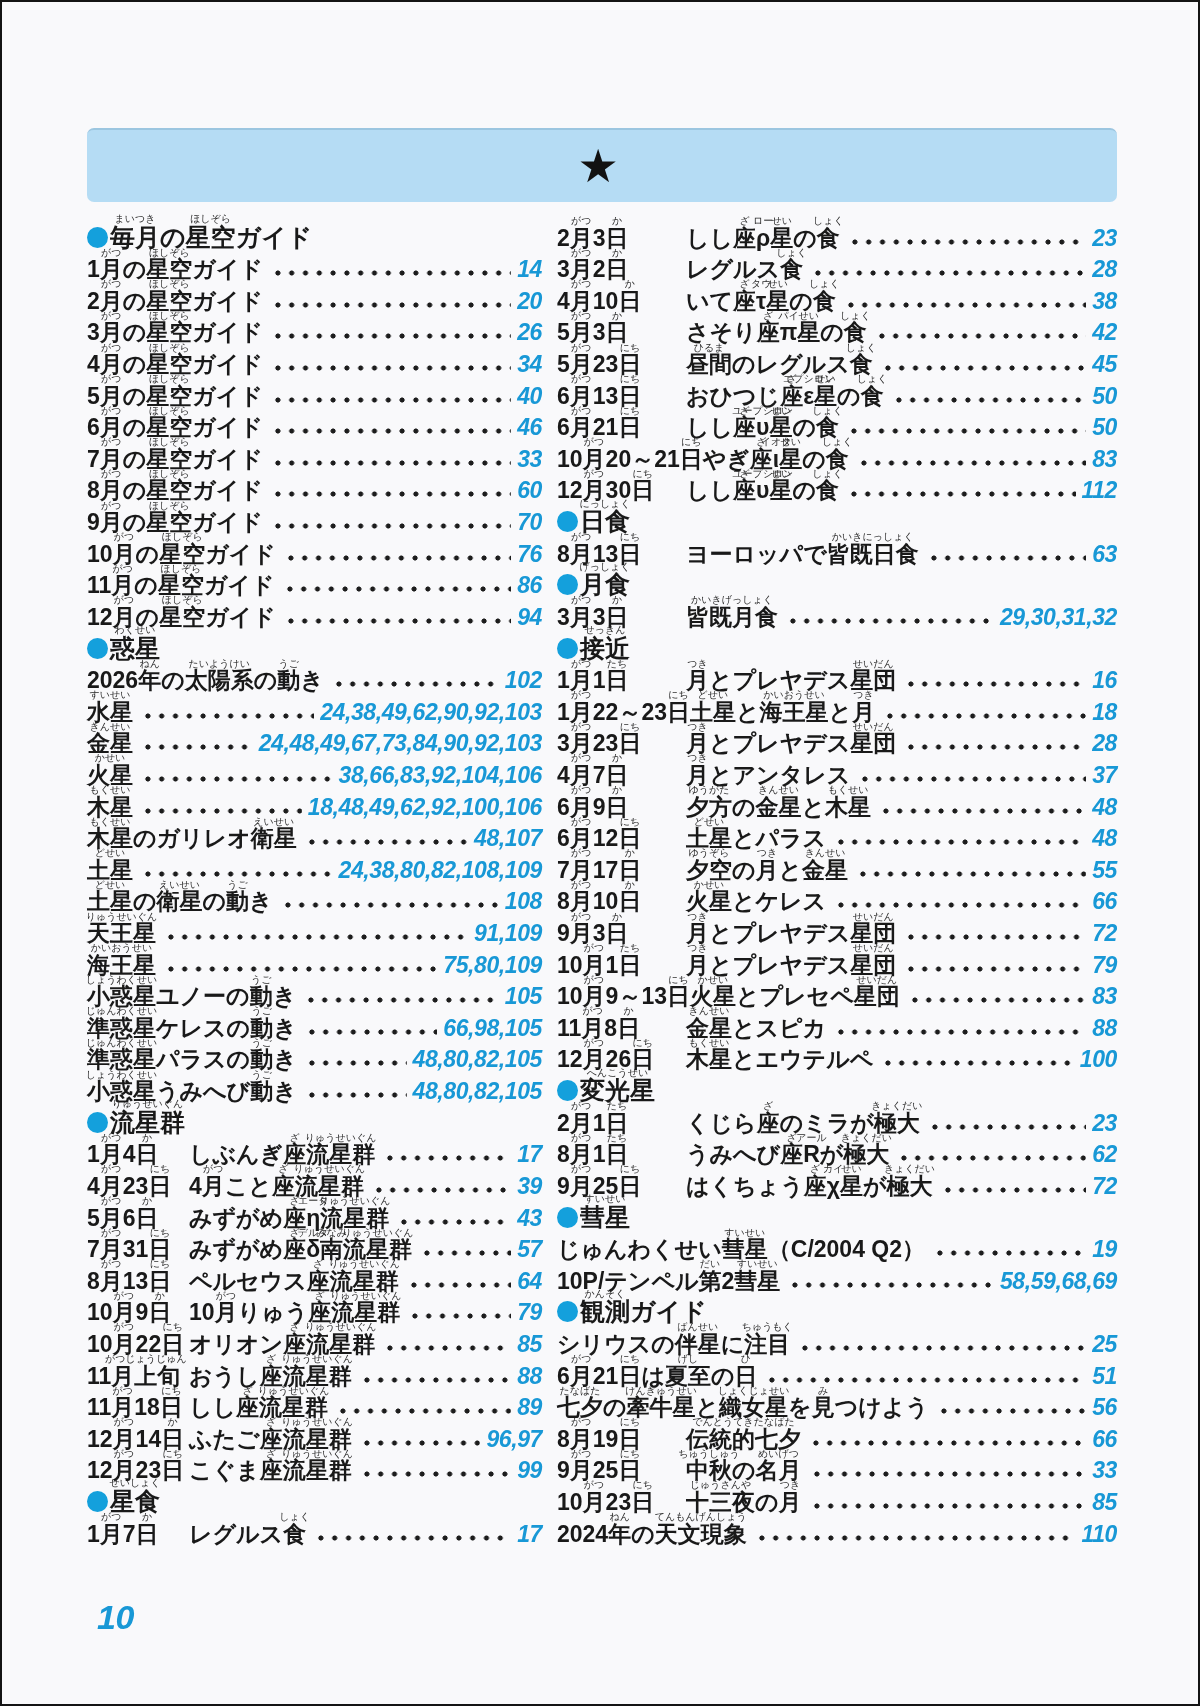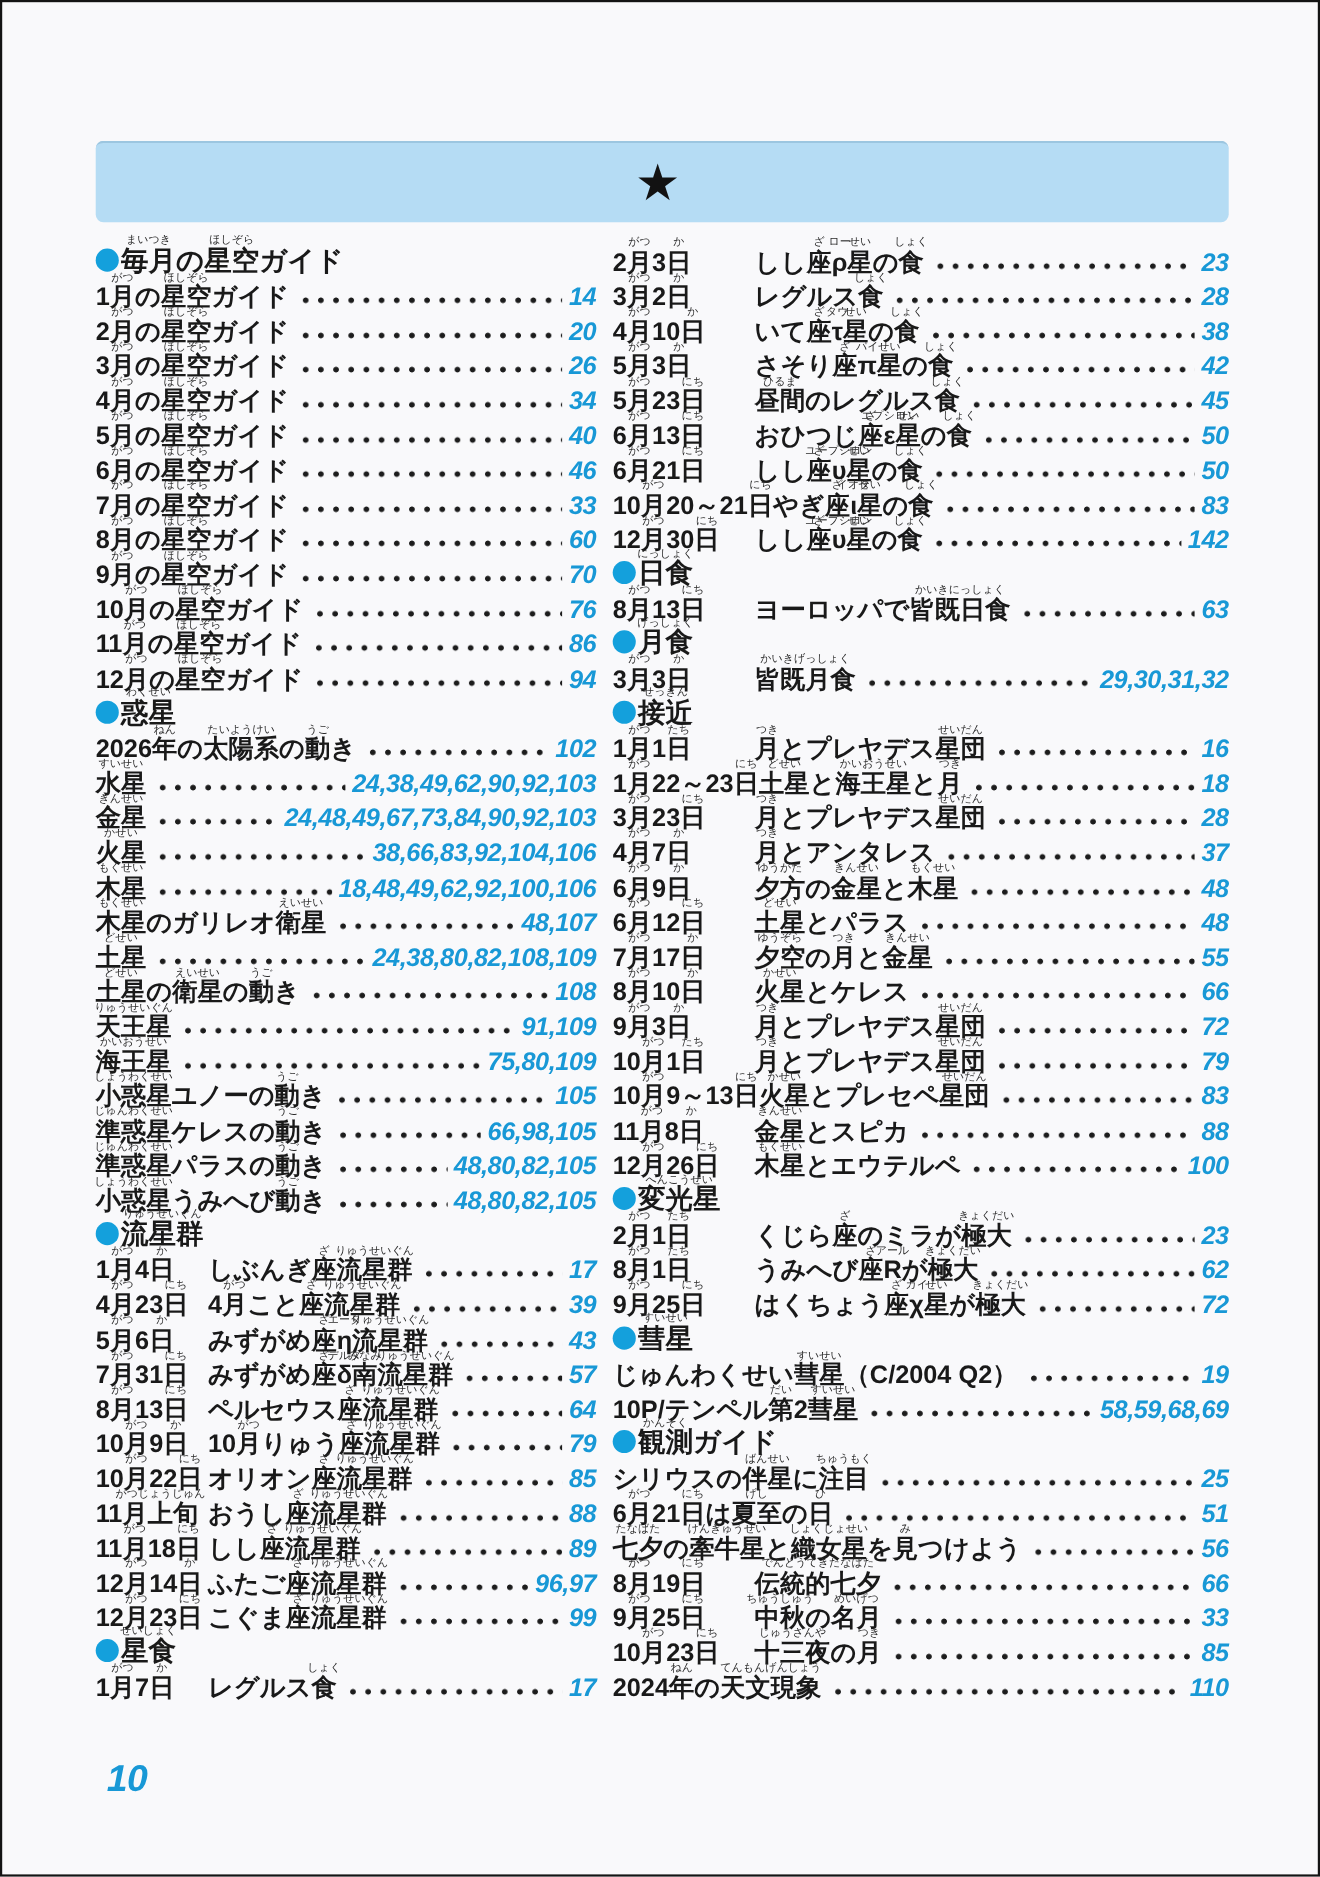--- a/index.html
+++ b/index.html
@@ -308,21 +308,21 @@
           <div class="pages">50</div>
         </div>
         <div class="row">
           <div class="label"><span class="date"><span class="seg"><span class="b">10</span></span><span class="seg"><span class="b">月</span><span class="rt">がつ</span></span><span class="seg"><span class="b">20～21</span></span><span class="seg"><span class="b">日</span><span class="rt">にち</span></span></span><span class="seg"><span class="b">やぎ</span></span><span class="seg"><span class="b">座</span><span class="rt">ざ</span></span><span class="seg"><span class="b">ι</span><span class="rt">イオタ</span></span><span class="seg"><span class="b">星</span><span class="rt">せい</span></span><span class="seg"><span class="b">の</span></span><span class="seg"><span class="b">食</span><span class="rt">しょく</span></span></div>
           <div class="dots"></div>
           <div class="pages">83</div>
         </div>
         <div class="row">
           <div class="label"><span class="date"><span class="seg"><span class="b">12</span></span><span class="seg"><span class="b">月</span><span class="rt">がつ</span></span><span class="seg"><span class="b">30</span></span><span class="seg"><span class="b">日</span><span class="rt">にち</span></span></span><span class="seg"><span class="b">しし</span></span><span class="seg"><span class="b">座</span><span class="rt">ざ</span></span><span class="seg"><span class="b">υ</span><span class="rt">ユープシロン</span></span><span class="seg"><span class="b">星</span><span class="rt">せい</span></span><span class="seg"><span class="b">の</span></span><span class="seg"><span class="b">食</span><span class="rt">しょく</span></span></div>
           <div class="dots"></div>
-          <div class="pages">142</div>
+          <div class="pages">112</div>
         </div>
         <div class="row head">
           <div class="label"><span class="bullet"></span><span class="seg"><span class="b">日食</span><span class="rt">にっしょく</span></span></div>
         </div>
         <div class="row">
           <div class="label"><span class="date"><span class="seg"><span class="b">8</span></span><span class="seg"><span class="b">月</span><span class="rt">がつ</span></span><span class="seg"><span class="b">13</span></span><span class="seg"><span class="b">日</span><span class="rt">にち</span></span></span><span class="seg"><span class="b">ヨーロッパで</span></span><span class="seg"><span class="b">皆既日食</span><span class="rt">かいきにっしょく</span></span></div>
           <div class="dots"></div>
           <div class="pages">63</div>
         </div>
         <div class="row head">

